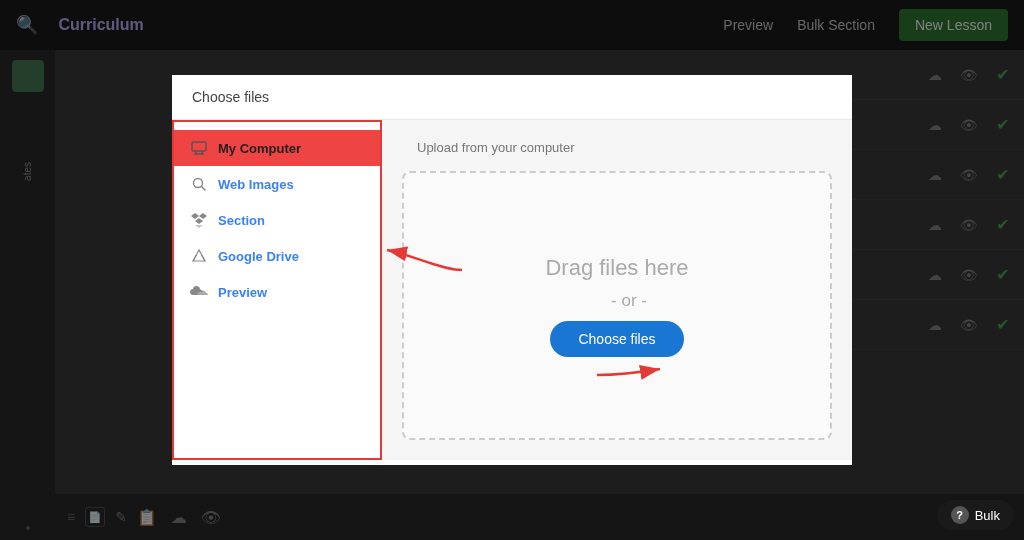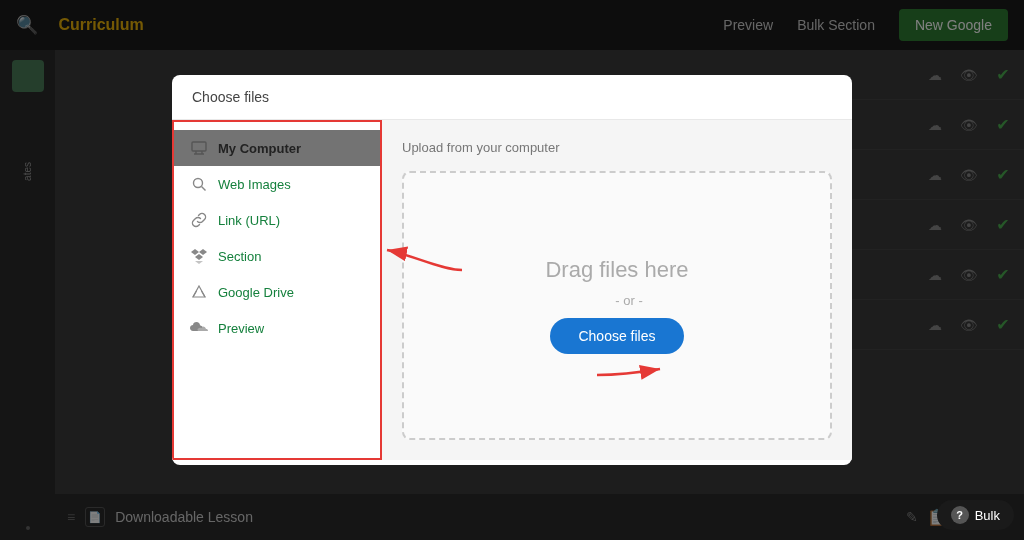--- a/index.html
+++ b/index.html
@@ -22,21 +22,21 @@
       position: relative;
       z-index: 1;
     }
     .topbar-search {
       color: #ccc;
       font-size: 18px;
       cursor: pointer;
       margin-right: 20px;
     }
     .topbar-title {
-      color: #eab308;
+      color: #c4b5fd;
       font-size: 16px;
       font-weight: 600;
       flex: 1;
     }
     .topbar-actions {
       display: flex;
       align-items: center;
       gap: 24px;
       margin-left: 36px;
     }
@@ -220,21 +220,21 @@
       background: rgba(0,0,0,0.5);
       display: flex;
       align-items: center;
       justify-content: center;
       z-index: 100;
     }
 
     
     .modal {
       background: #fff;
-      border-radius: 8px;
+      border-radius: 0;
       width: 680px;
       min-height: 390px;
       position: relative;
       overflow: hidden;
     }
     .modal-header {
       padding: 14px 20px;
       font-size: 14px;
       color: #444;
       border-bottom: 1px solid #e8e8e8;
@@ -254,24 +254,25 @@
       border: 2px solid #e53935;
       border-radius: 0;
     }
     .modal-sidebar-item {
       display: flex;
       align-items: center;
       gap: 10px;
       padding: 9px 16px;
       cursor: pointer;
       font-size: 13px;
-      color: #15803d;
+      color: #3b82f6;
+      font-weight: bold;
     }
     .modal-sidebar-item.active {
-      background: #737373;
+      background: #ef4444;
       font-weight: 600;
       color: #222;
     }
     .modal-sidebar-icon {
       width: 18px;
       height: 18px;
       display: flex;
       align-items: center;
       justify-content: center;
       color: #666;
@@ -283,20 +284,21 @@
       flex: 1;
       background: #f5f5f5;
       padding: 20px;
       display: flex;
       flex-direction: column;
     }
     .modal-main-title {
       font-size: 13px;
       color: #777;
       margin-bottom: 16px;
+      margin-left: 15px;
     }
 
     
     .dropzone {
       flex: 1;
       border: 2px dashed #ccc;
       border-radius: 8px;
       display: flex;
       flex-direction: column;
       align-items: center;
@@ -304,21 +306,21 @@
       background: #fafafa;
       gap: 10px;
       min-height: 220px;
     }
     .dropzone-text {
       font-size: 22px;
       color: #aaa;
       font-weight: 300;
     }
     .dropzone-or {
-      font-size: 13px;
+      font-size: 17px;
       color: #aaa;
       margin-left: 24px;
     }
     .dropzone-btn {
       background: #1976d2;
       color: #fff;
       border: none;
       border-radius: 24px;
       padding: 10px 28px;
       font-size: 14px;
@@ -339,21 +341,21 @@
   </style>
 </head>
 <body>
 
 <div class="topbar">
   <span class="topbar-search">🔍</span>
   <span class="topbar-title">Curriculum</span>
   <div class="topbar-actions">
     <span class="topbar-link">Preview</span>
     <span class="topbar-link">Bulk Section</span>
-    <button class="topbar-btn-new">New Google</button>
+    <button class="topbar-btn-new">New Lesson</button>
   </div>
 </div>
 
 <div class="sidebar">
   <div class="sidebar-avatar"></div>
   <span class="sidebar-item-label">ates</span>
   <span class="sidebar-dot"></span>
 </div>
 
 <div class="main-content">
@@ -388,21 +390,20 @@
       <span class="bg-icon">☁</span>
       <span class="bg-icon">👁</span>
       <span class="bg-icon bg-icon-green">✔</span>
     </div>
   </div>
 </div>
 
 <div class="bottom-bar">
   <span class="bottom-bar-drag">≡</span>
   <div class="bottom-bar-icon">📄</div>
-  <span class="bottom-bar-title">Downloadable Lesson</span>
   <span class="bottom-bar-edit">✎</span>
   <div class="bottom-bar-actions">
     <span class="icon">📋</span>
     <span class="icon">☁</span>
     <span class="icon">👁</span>
   </div>
 </div>
 
 <div class="modal-overlay">
   <div class="modal">
@@ -426,29 +427,20 @@
           <span>My Computer</span>
         </div>
         <div class="modal-sidebar-item">
           <span class="modal-sidebar-icon">
             <svg width="15" height="15" viewBox="0 0 15 15" fill="none" xmlns="http://www.w3.org/2000/svg">
               <circle cx="6" cy="6" r="4.5" stroke="#888" stroke-width="1.4" fill="none"></circle>
               <line x1="9.5" y1="9.5" x2="13.5" y2="13.5" stroke="#888" stroke-width="1.4"></line>
             </svg>
           </span>
           <span>Web Images</span>
-        </div>
-        <div class="modal-sidebar-item">
-          <span class="modal-sidebar-icon">
-            <svg width="16" height="16" viewBox="0 0 16 16" fill="none" xmlns="http://www.w3.org/2000/svg">
-              <path d="M6.5 9.5a3.5 3.5 0 0 0 5 0l2-2a3.5 3.5 0 0 0-5-5l-1 1" stroke="#888" stroke-width="1.4" stroke-linecap="round"></path>
-              <path d="M9.5 6.5a3.5 3.5 0 0 0-5 0l-2 2a3.5 3.5 0 0 0 5 5l1-1" stroke="#888" stroke-width="1.4" stroke-linecap="round"></path>
-            </svg>
-          </span>
-          <span>Link (URL)</span>
         </div>
         <div class="modal-sidebar-item">
           <span class="modal-sidebar-icon">
             <svg width="16" height="16" viewBox="0 0 16 16" fill="none" xmlns="http://www.w3.org/2000/svg">
               <polygon points="4,1 8,4 4,7 0,4" fill="#888"></polygon>
               <polygon points="12,1 16,4 12,7 8,4" fill="#888"></polygon>
               <polygon points="4,9 8,12 12,9 8,6" fill="#888"></polygon>
               <polygon points="4,13 8,16 12,13" fill="#888" opacity="0.5"></polygon>
             </svg>
           </span>

